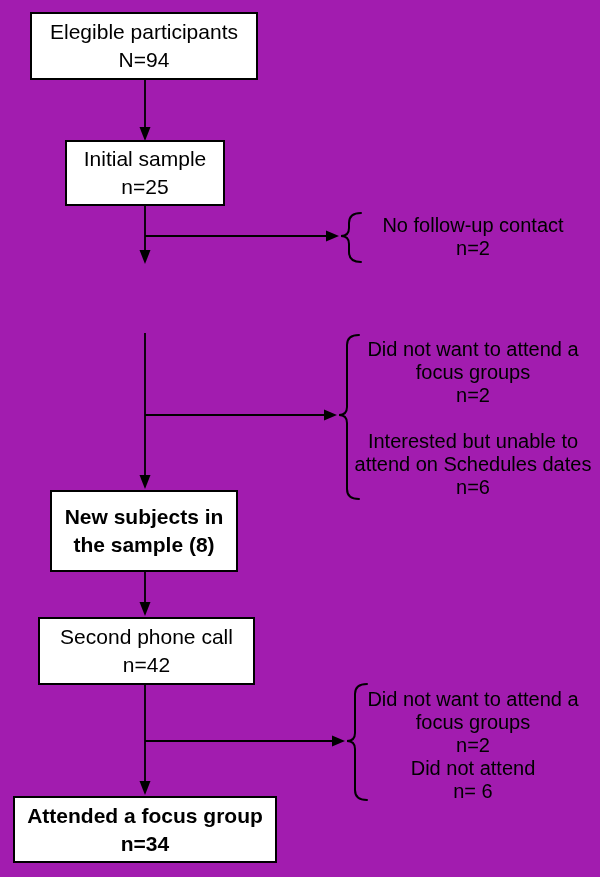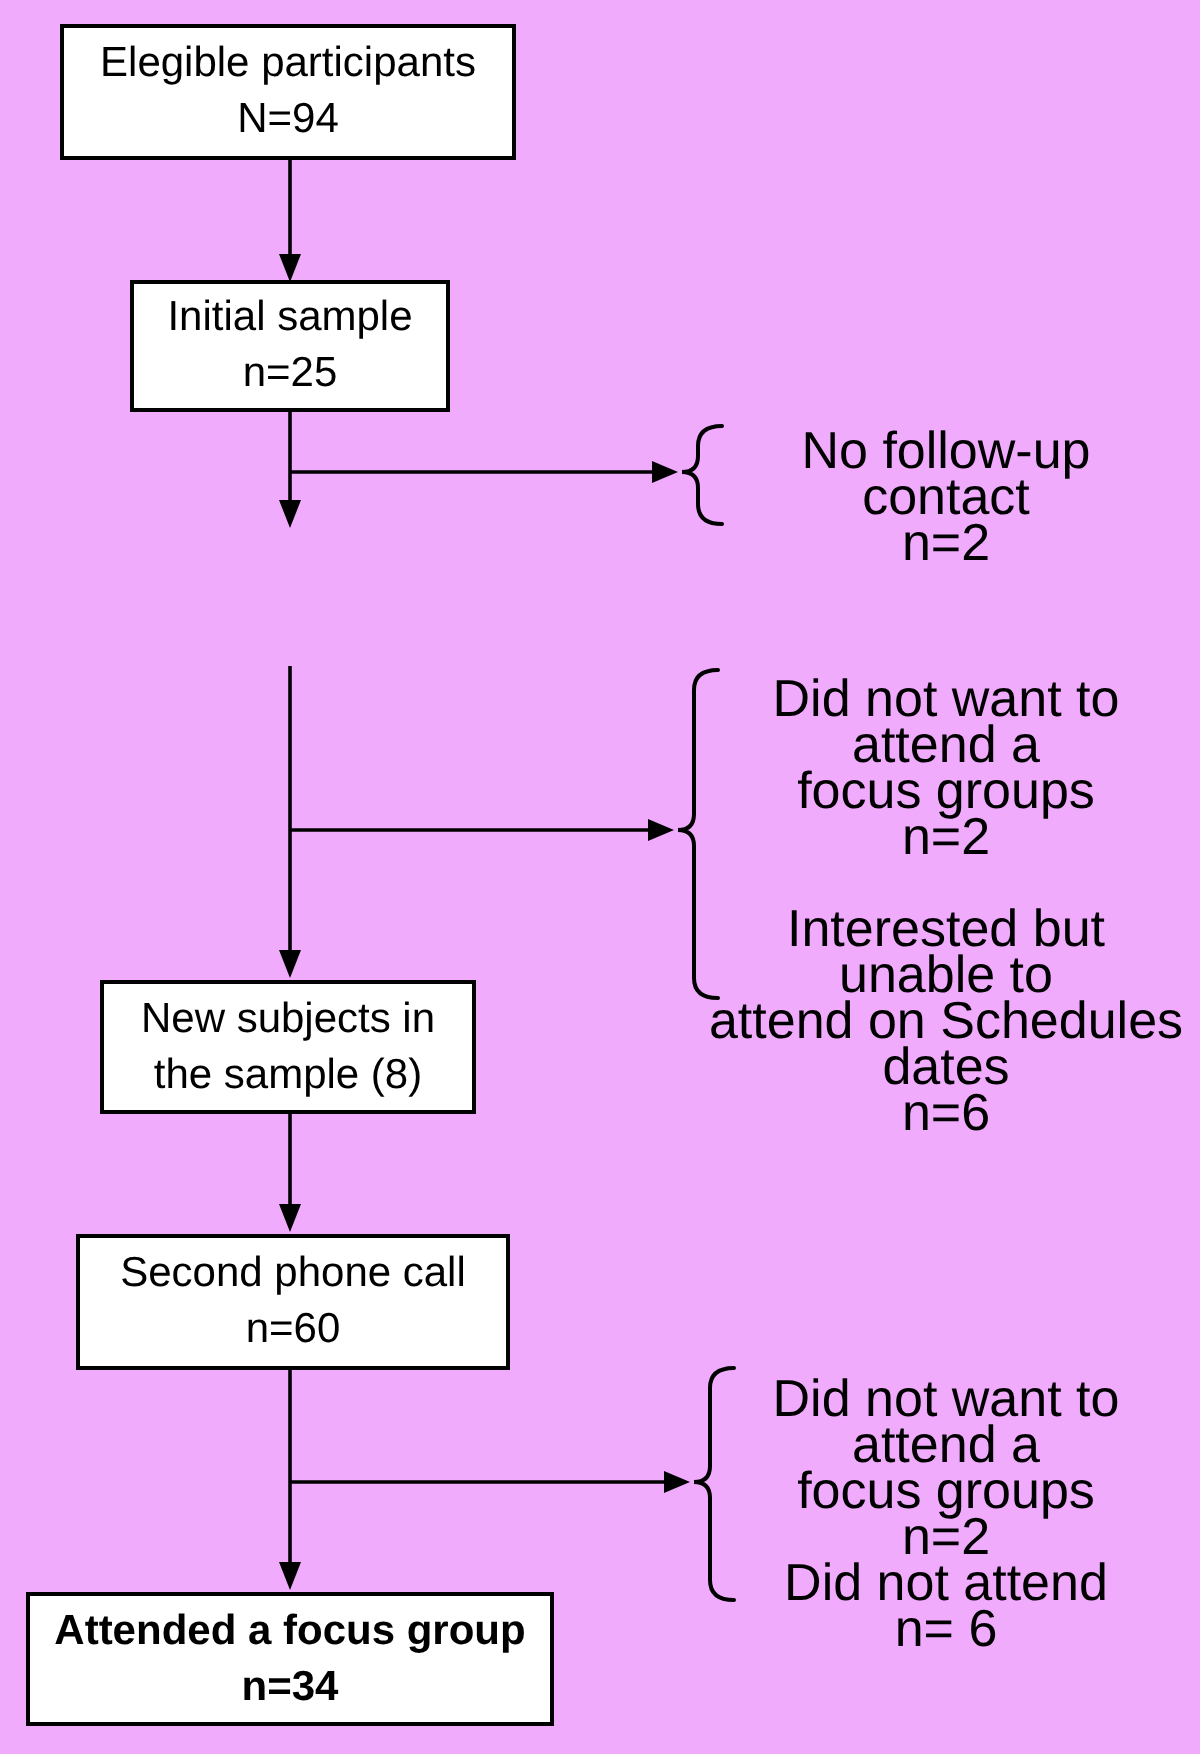--- a/index.html
+++ b/index.html
@@ -4,21 +4,21 @@
 <style>
   html, body {
     margin: 0;
     padding: 0;
     background: #ffffff;
   }
   #canvas {
     position: relative;
     width: 600px;
     height: 877px;
-    background: #f0abfc;
+    background: #a21caf;
     font-family: "Liberation Sans", sans-serif;
     color: #000000;
     overflow: hidden;
   }
   #flow-lines {
     position: absolute;
     left: 0;
     top: 0;
     width: 600px;
     height: 877px;
@@ -32,28 +32,28 @@
     justify-content: center;
     text-align: center;
     font-size: 21px;
     line-height: 28px;
     white-space: pre-line;
     box-sizing: border-box;
   }
   .side-note {
     position: absolute;
     text-align: center;
-    font-size: 26px;
+    font-size: 20px;
     line-height: 23px;
     white-space: pre-line;
   }
   #box-eligible   { left: 30px;  top: 12px;  width: 228px; height: 68px; }
   #box-initial    { left: 65px;  top: 140px; width: 160px; height: 66px; }
   #box-first-call { left: 55px;  top: 265px; width: 180px; height: 68px; }
-  #box-new-subjects { left: 50px; top: 490px; width: 188px; height: 67px; }
+  #box-new-subjects { left: 50px; top: 490px; width: 188px; height: 82px; font-weight: bold; }
   #box-second-call  { left: 38px; top: 617px; width: 217px; height: 68px; }
   #box-attended     { left: 13px; top: 796px; width: 264px; height: 67px; font-weight: bold; }
   #note-1 { left: 363px; top: 214px; width: 220px; }
   #note-2 { left: 352px; top: 338px; width: 242px; }
   #note-3 { left: 352px; top: 688px; width: 242px; }
   .stroke { stroke: #000000; stroke-width: 1.8; fill: none; }
   .fillhead { fill: #000000; stroke: none; }
   .brace { stroke: #000000; stroke-width: 2; fill: none; stroke-linecap: round; }
 </style>
 </head>
@@ -92,21 +92,21 @@
 N=94</div>
 
   <div id="box-initial" class="flow-box">Initial sample
 n=25</div>
 
 
   <div id="box-new-subjects" class="flow-box">New subjects in
 the sample (8)</div>
 
   <div id="box-second-call" class="flow-box">Second phone call
-n=60</div>
+n=42</div>
 
   <div id="box-attended" class="flow-box">Attended a focus group
 n=34</div>
 
   <div id="note-1" class="side-note">No follow-up contact
 n=2</div>
 
   <div id="note-2" class="side-note">Did not want to attend a
 focus groups
 n=2

